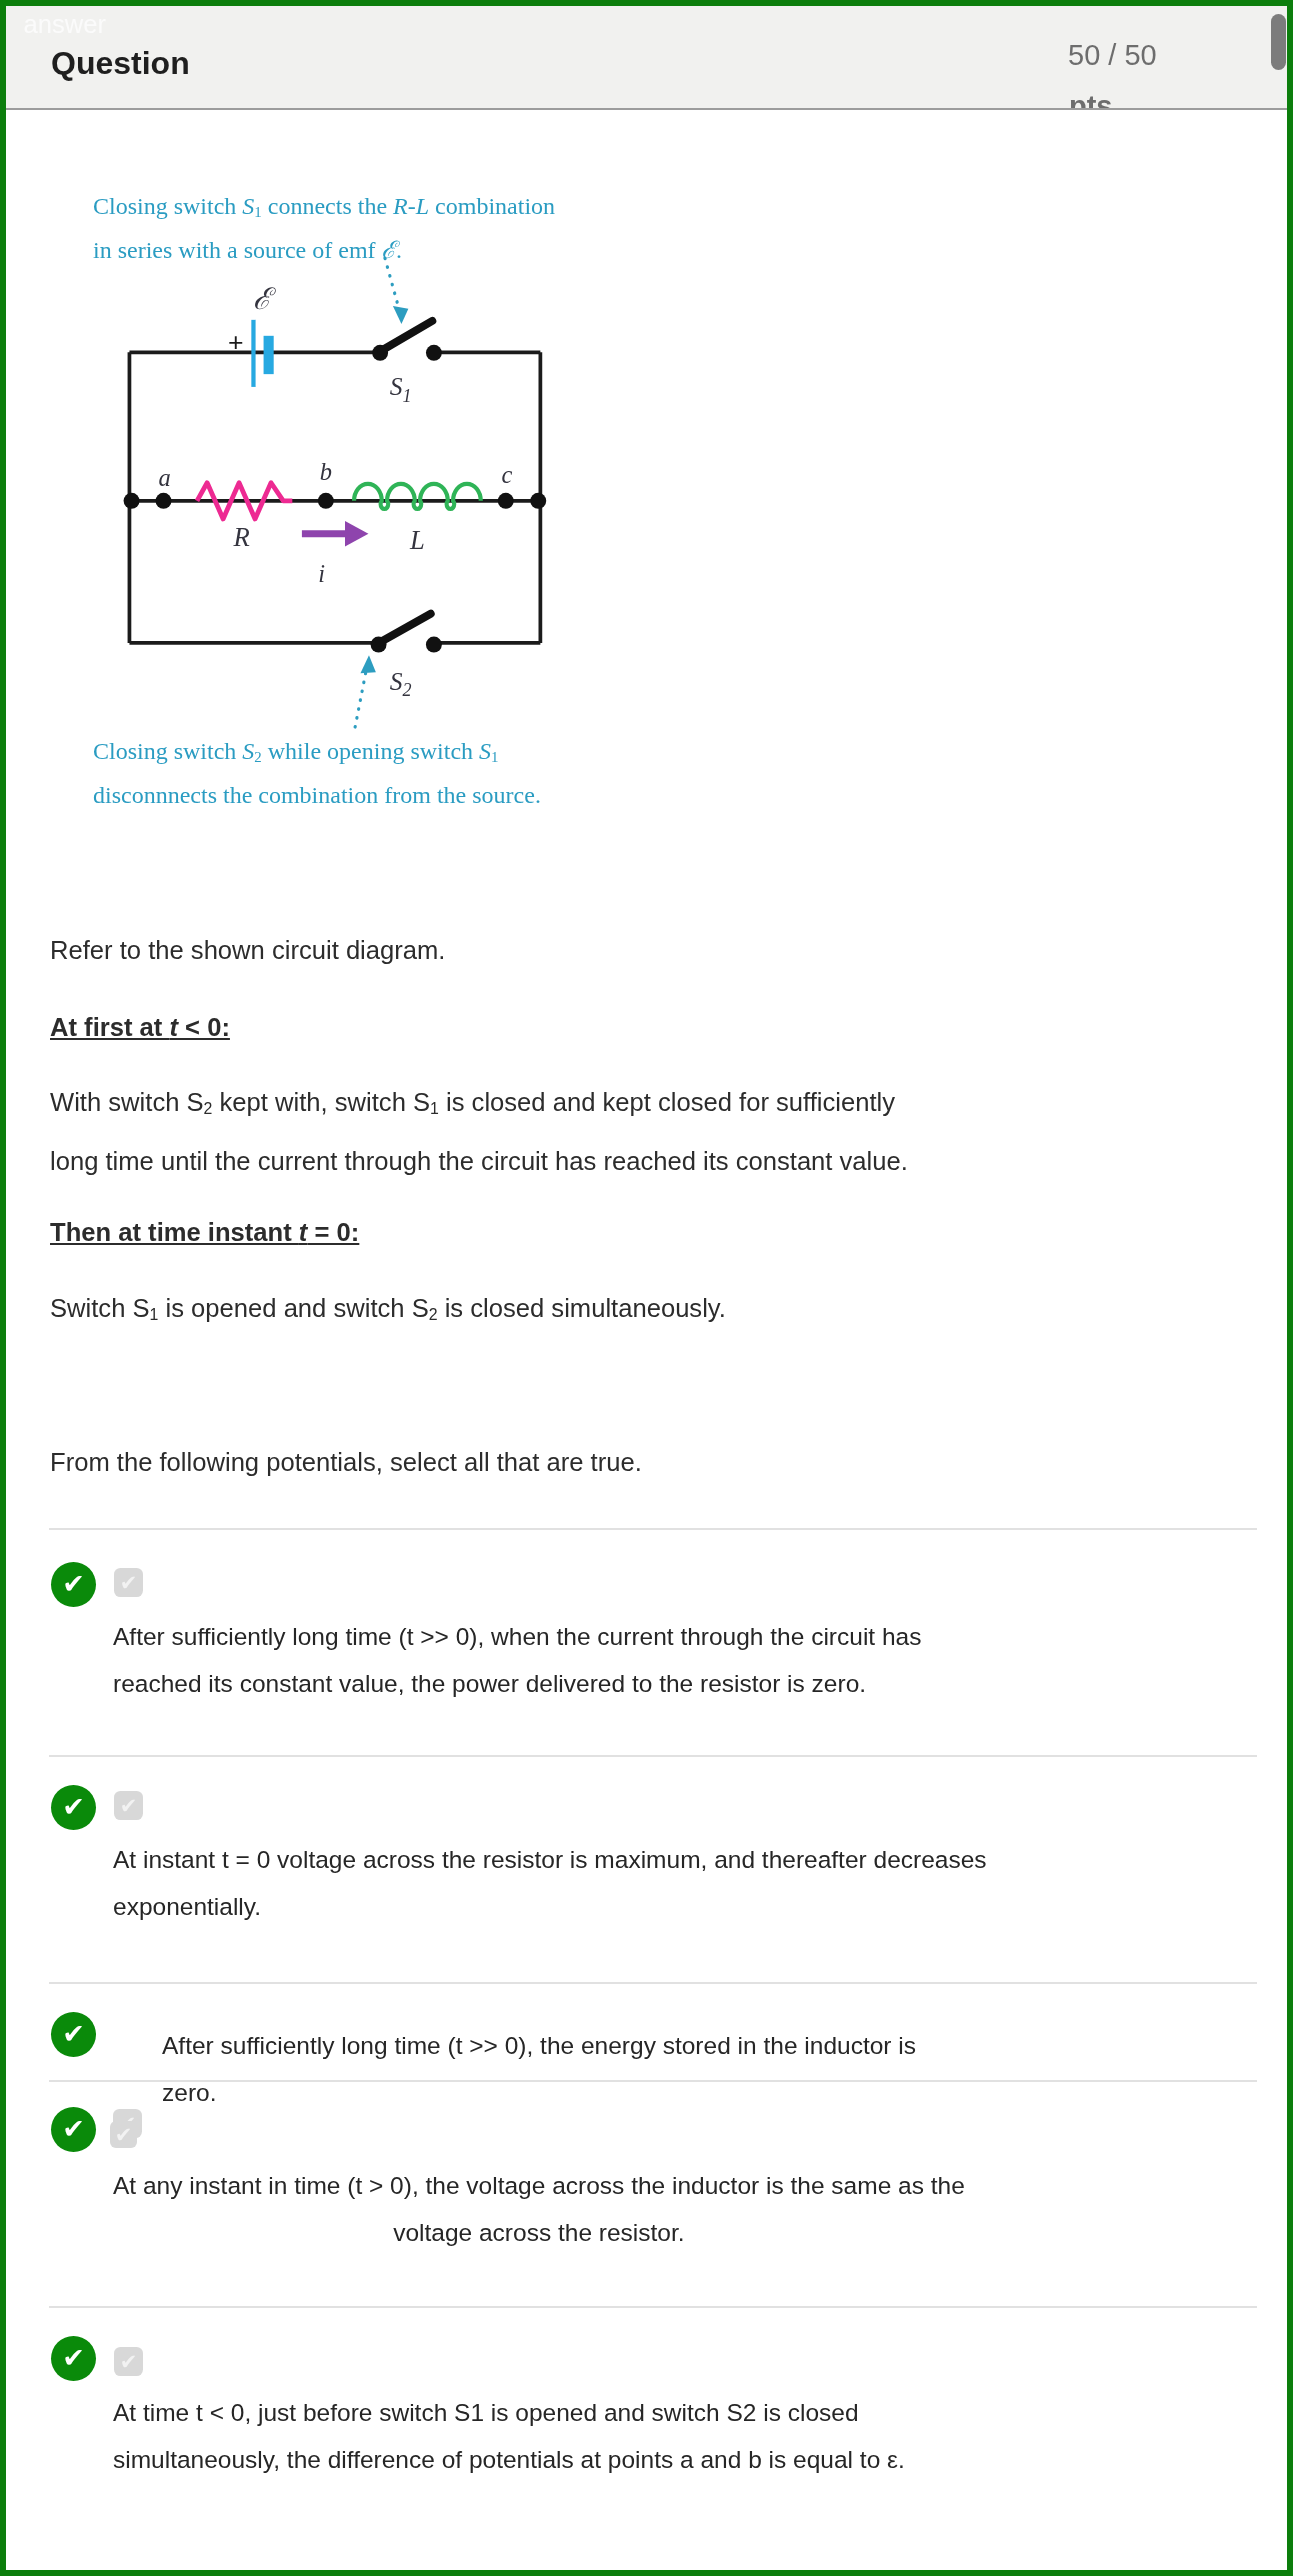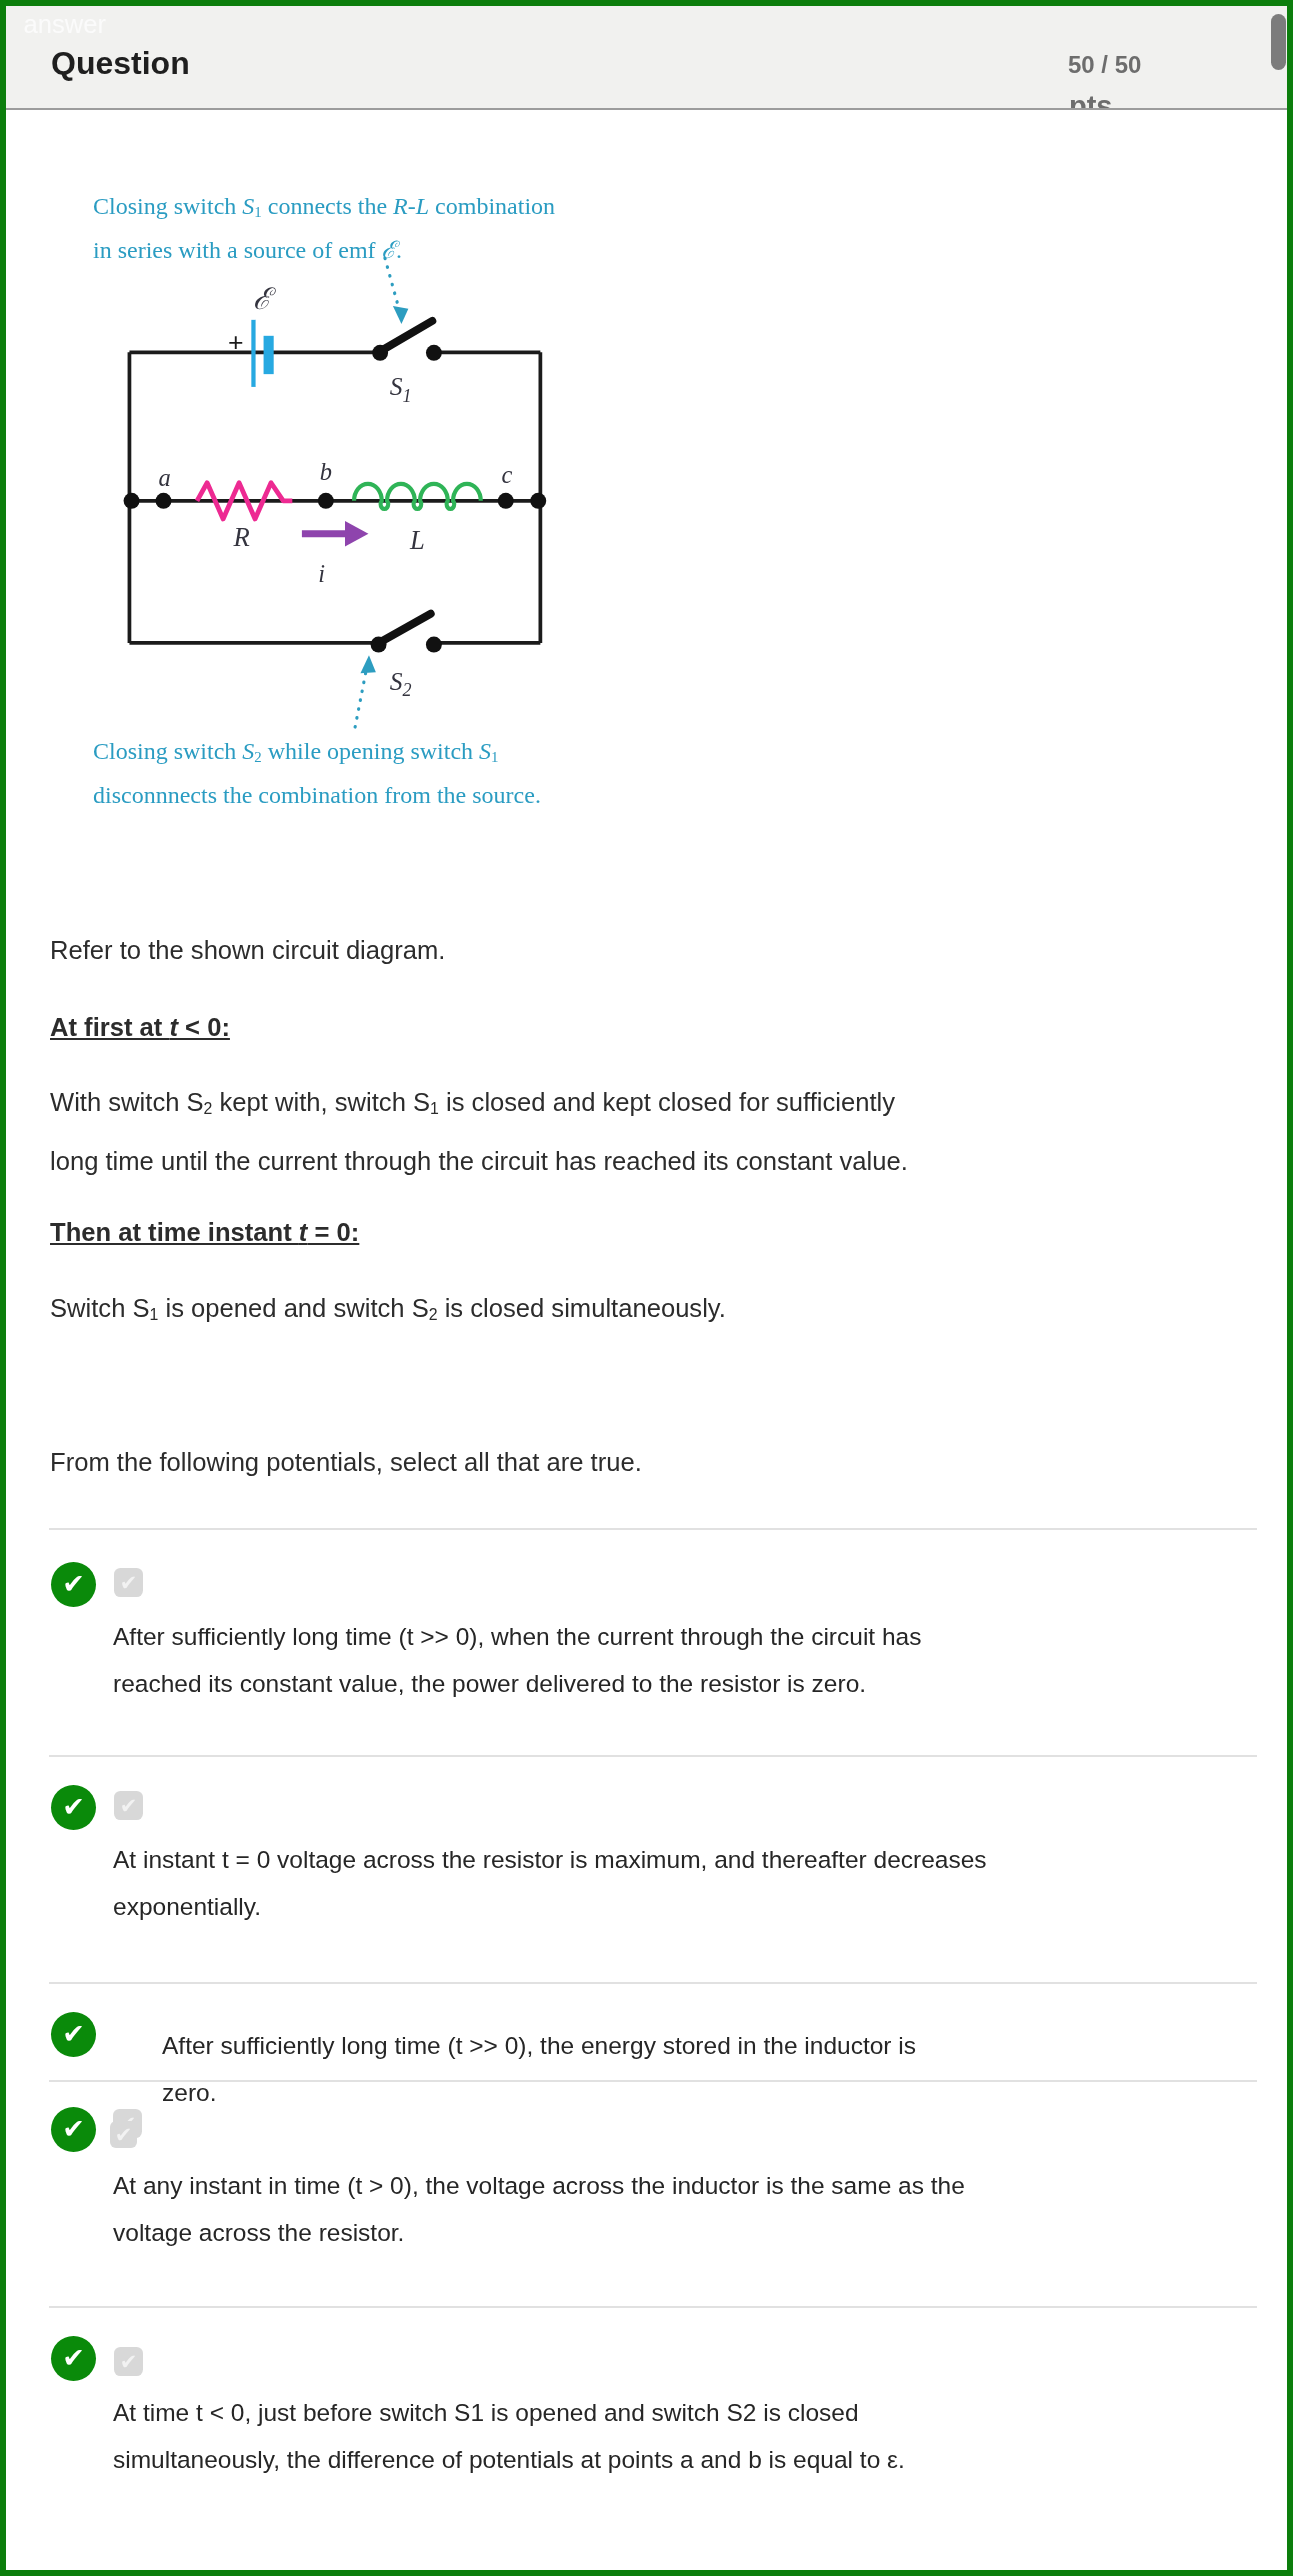--- a/index.html
+++ b/index.html
@@ -8,21 +8,21 @@
     border:6.4px solid #0c7e0c;background:#ffffff;overflow:hidden;
     font-family:"Liberation Sans","DejaVu Sans",sans-serif;color:#2c2c2c;
   }
   
   #qheader{
     position:absolute;left:0;top:0;width:1281px;height:102px;
     background:#f1f1ef;border-bottom:2.1px solid #9c9c9c;overflow:hidden;
   }
   .clipped-label{position:absolute;left:17.6px;top:4.3px;font-size:25.6px;color:#fbfbfb;}
   .q-title{position:absolute;left:45px;top:39px;font-size:32px;font-weight:700;color:#1f1f1f;letter-spacing:0;}
-  .q-score{position:absolute;left:1062px;top:45px;font-size:24px;font-weight:700;color:#6d6d6d;}
+  .q-score{position:absolute;left:1062px;top:33px;font-size:29px;font-weight:400;color:#6d6d6d;}
   .q-pts{position:absolute;left:1063px;top:84px;font-size:29px;font-weight:700;color:#6d6d6d;}
   .scroll-thumb{position:absolute;left:1265px;top:7.5px;width:15px;height:56px;border-radius:7.5px;background:#7c7c7c;z-index:30;}
   
   .caption{position:absolute;left:55px;font-family:"Liberation Serif","DejaVu Serif",serif;
     color:#2a9cc2;font-size:24px;line-height:38px;margin-left:32px;}
   #cap-top{top:181px;}
   #cap-bottom{top:726px;}
   
   #circuit{position:absolute;left:96px;top:234px;}
   .serif-label{font-family:"Liberation Serif","DejaVu Serif",serif;font-style:italic;fill:#34343f;}
@@ -176,21 +176,21 @@
     <div class="opt-text" style="left:111px;top:9.6px;">
         <div>After sufficiently long time (t &gt;&gt; 0), the energy stored in the inductor is</div>
         <div>zero.</div>
       </div>
   </div>
 
   <div class="option" style="top:2101px;">
     <div class="check-circle" style="left:0;top:0;">✔</div>
     <div class="checkbox" style="left:62px;top:1.6px;">✔</div>
     <div class="checkbox small" style="left:59px;top:14.4px;">✔</div>
-    <div class="opt-text" style="left:62px;top:55px;">
+    <div class="opt-text" style="left:62px;top:55px;text-align:center;">
         <div>At any instant in time (t &gt; 0), the voltage across the inductor is the same as the</div>
         <div>voltage across the resistor.</div>
       </div>
   </div>
 
   <div class="option" style="top:2330px;">
     <div class="check-circle" style="left:0;top:0;">✔</div>
     <div class="checkbox" style="left:63px;top:10.7px;">✔</div>
     <div class="opt-text" style="left:62px;top:53px;">
         <div>At time t &lt; 0, just before switch S1 is opened and switch S2 is closed</div>

